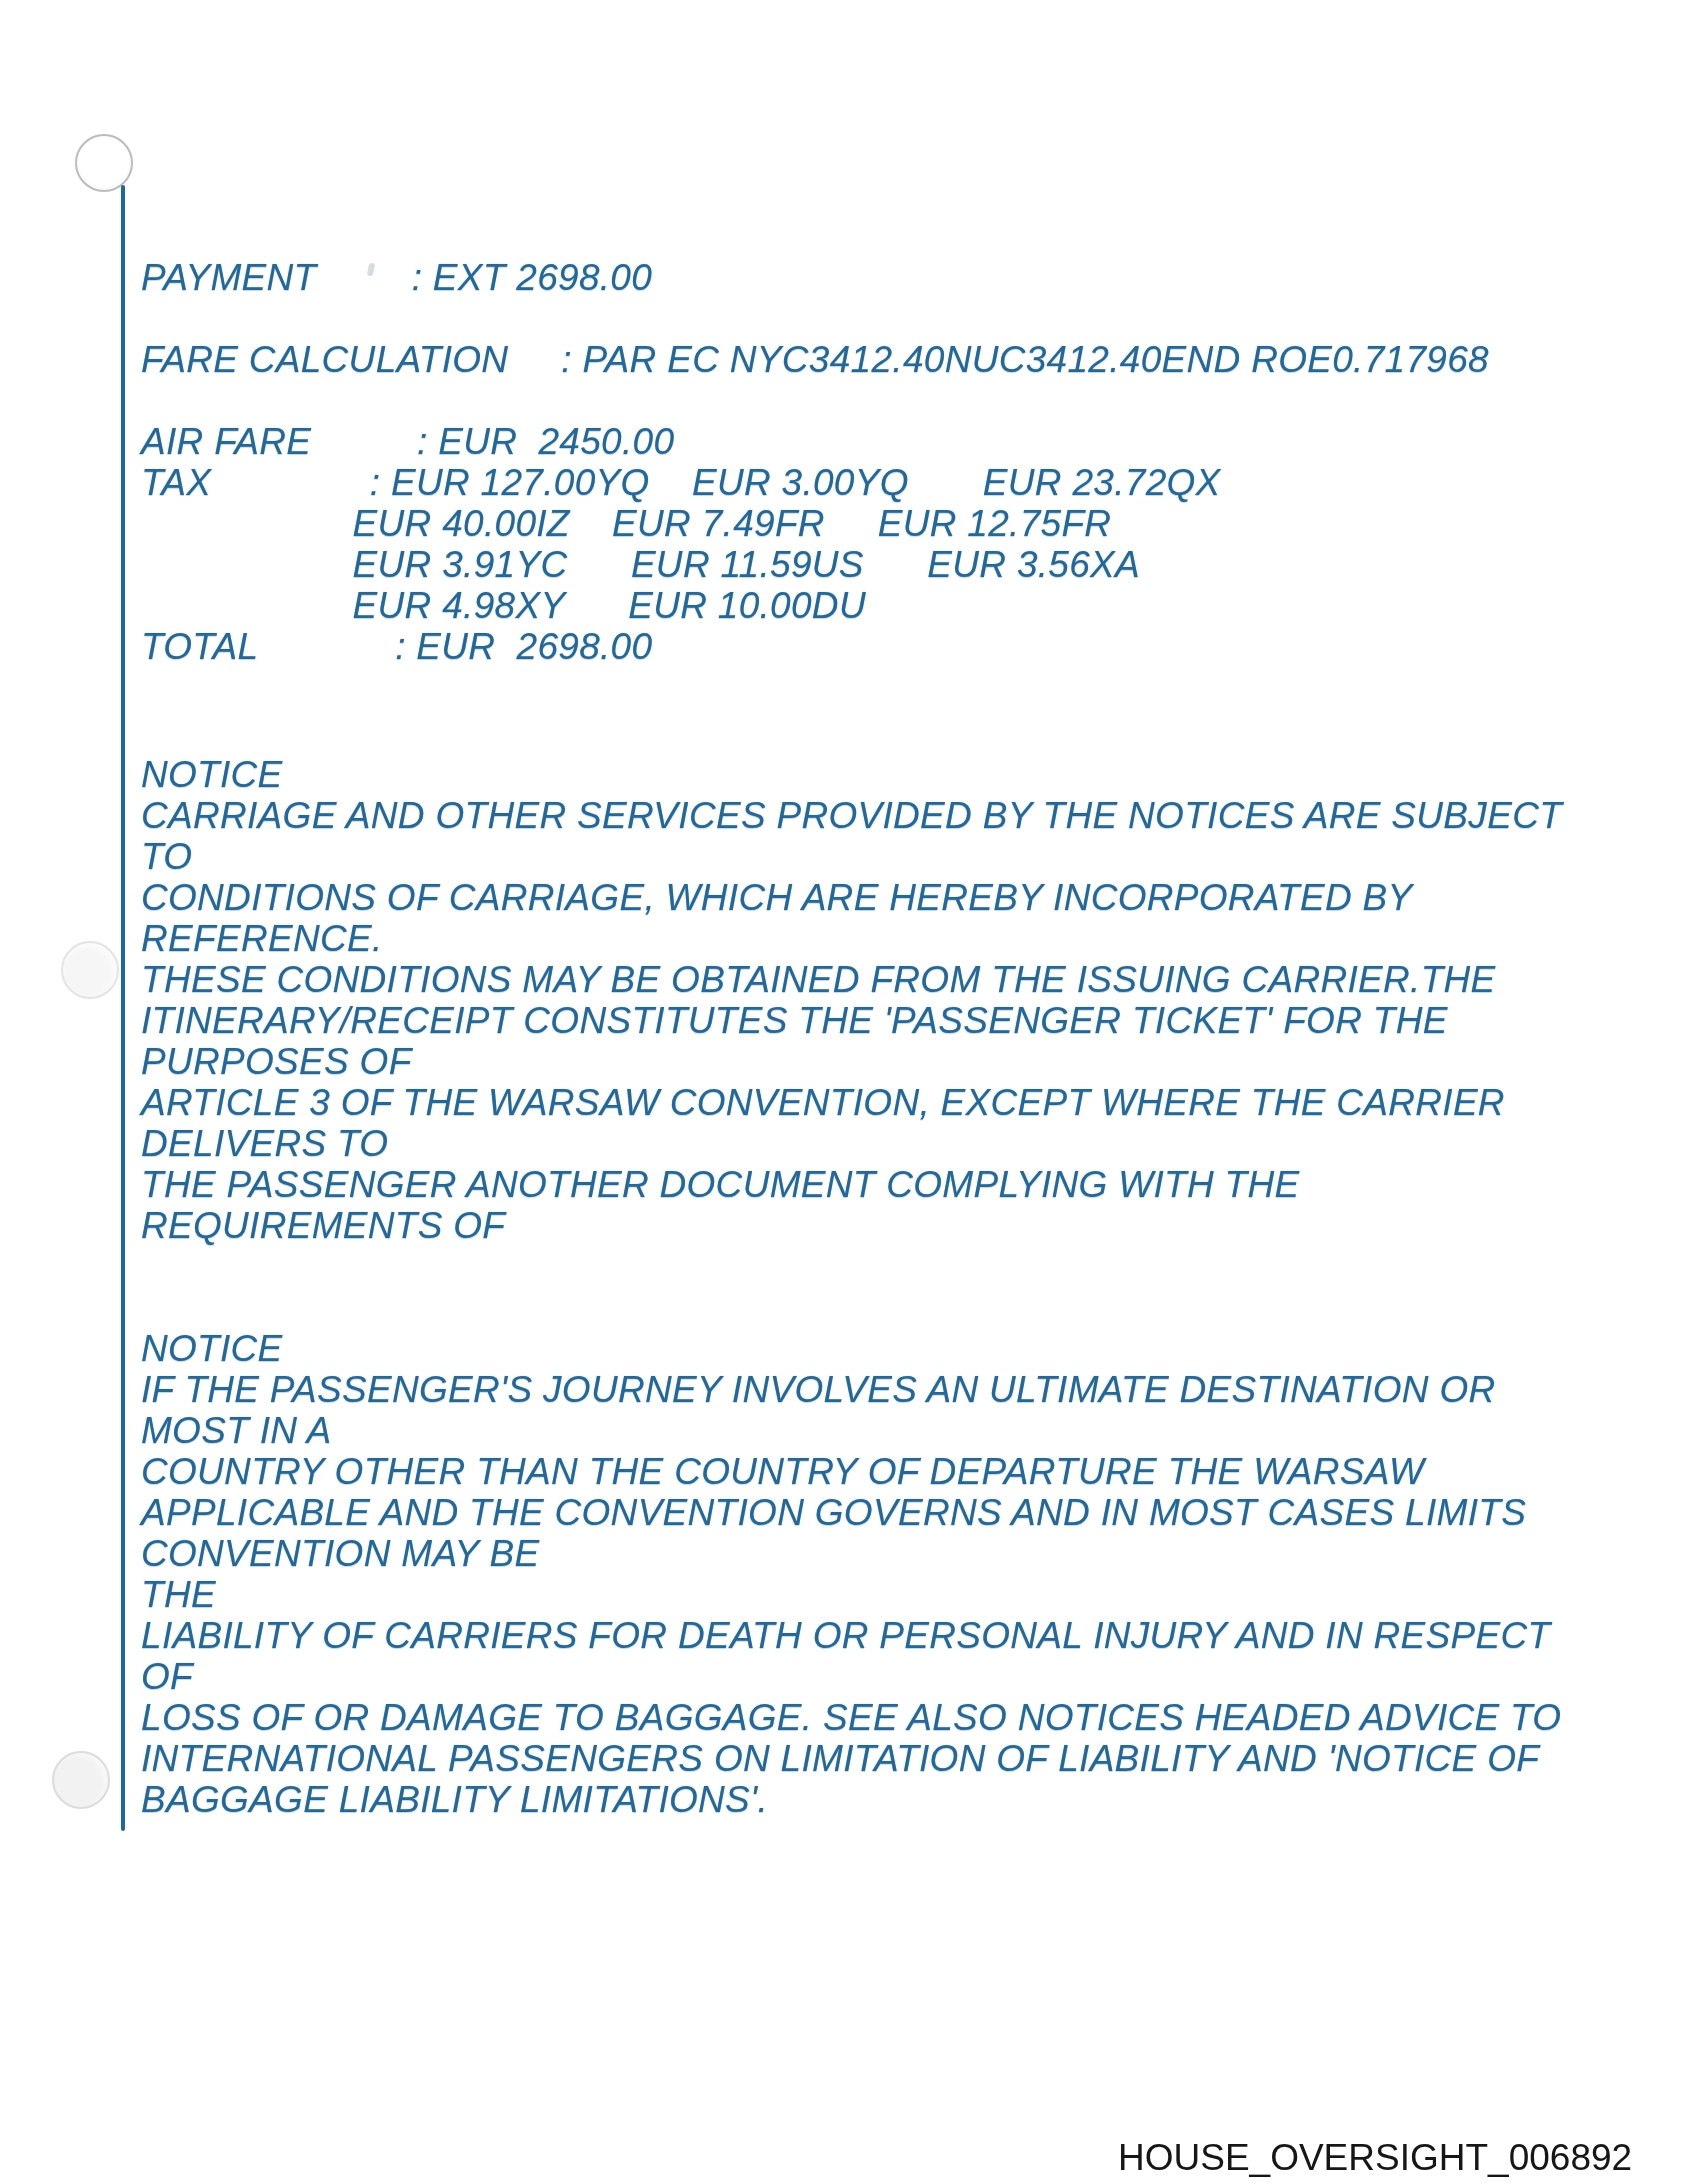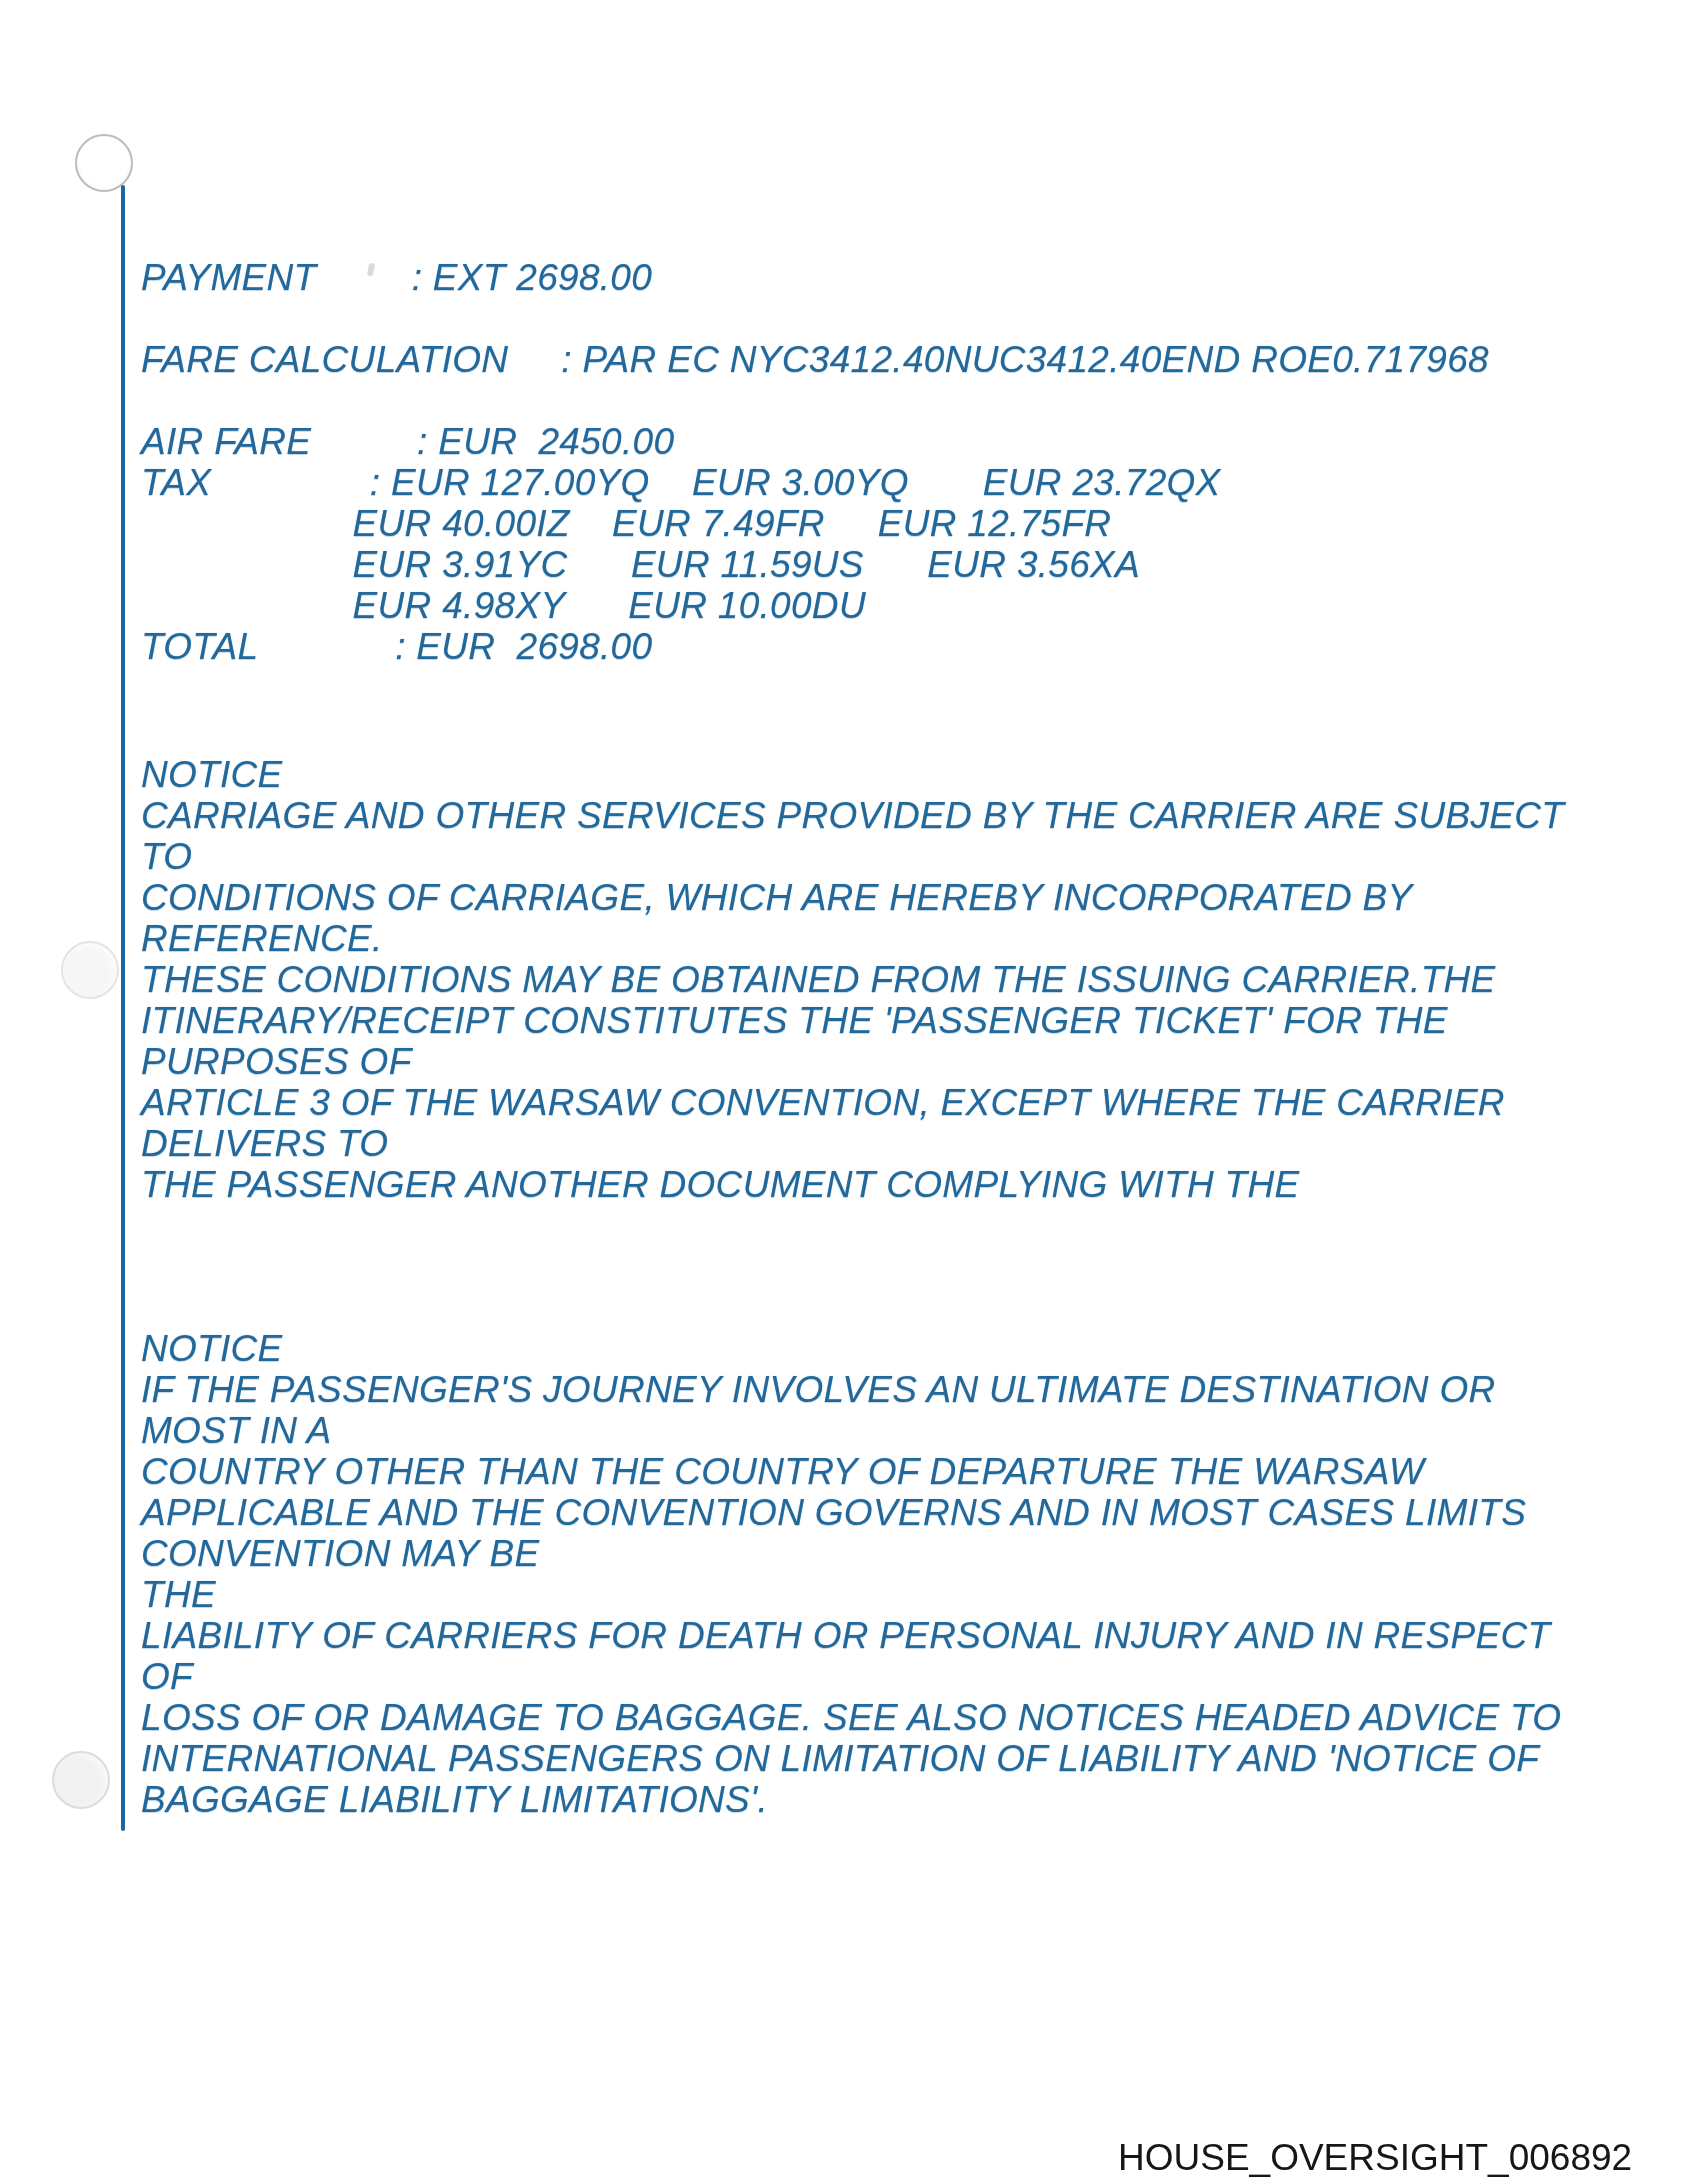--- a/index.html
+++ b/index.html
@@ -94,30 +94,31 @@
   <div class="docline">AIR FARE          : EUR  2450.00</div>
   <div class="docline">TAX               : EUR 127.00YQ    EUR 3.00YQ       EUR 23.72QX</div>
   <div class="docline">                    EUR 40.00IZ    EUR 7.49FR     EUR 12.75FR</div>
   <div class="docline">                    EUR 3.91YC      EUR 11.59US      EUR 3.56XA</div>
   <div class="docline">                    EUR 4.98XY      EUR 10.00DU</div>
   <div class="docline">TOTAL             : EUR  2698.00</div>
 </div>
 
 <div class="doc-block" style="top:754px;">
   <div class="docline">NOTICE</div>
-  <div class="docline">CARRIAGE AND OTHER SERVICES PROVIDED BY THE CARRIER ARE SUBJECT</div>
+  <div class="docline">CARRIAGE AND OTHER SERVICES PROVIDED BY THE NOTICES ARE SUBJECT</div>
   <div class="docline">TO</div>
   <div class="docline">CONDITIONS OF CARRIAGE, WHICH ARE HEREBY INCORPORATED BY</div>
   <div class="docline">REFERENCE.</div>
   <div class="docline">THESE CONDITIONS MAY BE OBTAINED FROM THE ISSUING CARRIER.THE</div>
   <div class="docline">ITINERARY/RECEIPT CONSTITUTES THE 'PASSENGER TICKET' FOR THE</div>
   <div class="docline">PURPOSES OF</div>
   <div class="docline">ARTICLE 3 OF THE WARSAW CONVENTION, EXCEPT WHERE THE CARRIER</div>
   <div class="docline">DELIVERS TO</div>
   <div class="docline">THE PASSENGER ANOTHER DOCUMENT COMPLYING WITH THE</div>
+  <div class="docline">REQUIREMENTS OF</div>
 </div>
 
 <div class="doc-block" style="top:1328px;">
   <div class="docline">NOTICE</div>
   <div class="docline">IF THE PASSENGER'S JOURNEY INVOLVES AN ULTIMATE DESTINATION OR</div>
   <div class="docline">MOST IN A</div>
   <div class="docline">COUNTRY OTHER THAN THE COUNTRY OF DEPARTURE THE WARSAW</div>
   <div class="docline">APPLICABLE AND THE CONVENTION GOVERNS AND IN MOST CASES LIMITS</div>
   <div class="docline">CONVENTION MAY BE</div>
   <div class="docline">THE</div>

